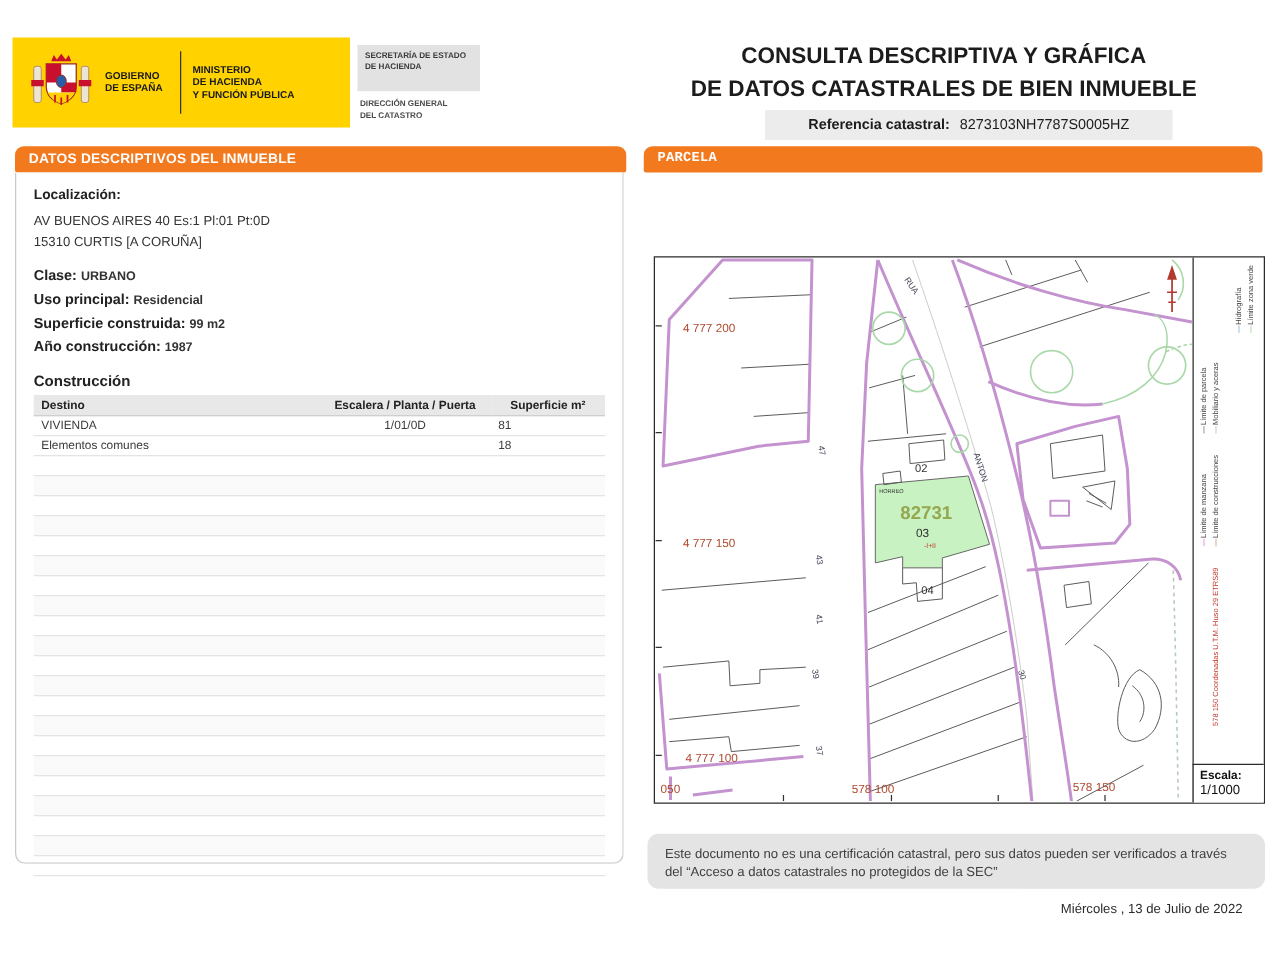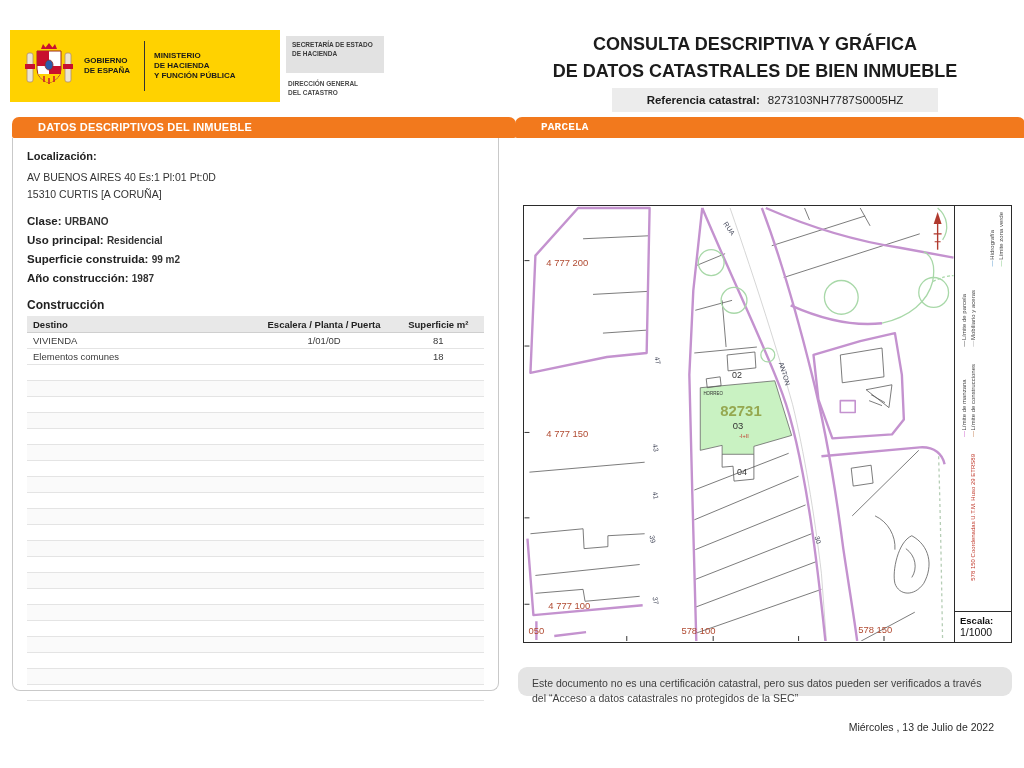--- a/index.html
+++ b/index.html
@@ -18,37 +18,37 @@
   .sec-box{left:286px;top:36px;width:88px;height:32px;background:#e2e2e2;font-size:6.5px;font-weight:bold;
            color:#3a3a3a;line-height:8.5px;padding:5px 4px 0 6px;}
   .dgc-text{left:288px;top:80px;font-size:6.5px;font-weight:bold;color:#4a4a4a;line-height:8.5px;}
   .doc-title{left:520px;top:31px;width:470px;text-align:center;font-size:18px;font-weight:bold;
              color:#1c1c1c;line-height:27px;}
   .ref-strip{left:612px;top:88px;width:326px;height:24px;background:#ececec;display:flex;align-items:center;
              justify-content:center;font-size:11.5px;color:#1c1c1c;gap:8px;}
 
   
   .banner{height:21px;background:#F2791D;border-radius:7px 7px 2px 2px;color:#fff;font-weight:bold;
-          font-size:11px;line-height:21px;padding-left:26px;letter-spacing:.2px;}
+          font-size:11px;line-height:21px;padding-left:11px;letter-spacing:.2px;}
   .banner-left{left:12px;top:117px;width:478px;}
   .banner-right{left:515px;top:117px;width:484px;font-family:Liberation Mono, monospace;}
 
   
   .left-box{left:12px;top:138px;width:487px;height:553px;border:1px solid #c9c9c9;border-top:none;
             border-radius:0 0 8px 8px;padding:12px 14px;box-sizing:border-box;background:#fff;}
   .loc-label{font-size:11px;font-weight:bold;margin-bottom:7px;}
   .addr{font-size:10.5px;line-height:17px;color:#333;}
   .fieldrow{font-size:11.5px;line-height:19px;}
   .fieldrow .val{font-weight:bold;font-size:10px;color:#333;}
   .constr-title{font-size:12px;font-weight:bold;margin:10px 0 4px 0;}
   table.ctab{width:100%;border-collapse:collapse;font-size:9.5px;}
   table.ctab th{background:#e8e8e8;font-weight:bold;text-align:left;padding:2px 6px;border-bottom:1px solid #cfcfcf;height:12px;}
   table.ctab td{padding:2px 6px;border-bottom:1px solid #e4e4e4;color:#3a3a3a;height:11px;}
   table.ctab th.c1{text-align:center;} table.ctab th.c2{text-align:center;}
-  table.ctab td.c1{text-align:center;} table.ctab td.c2{text-align:center;}
+  table.ctab td.c1{text-align:center;} table.ctab td.c2{}
   table.ctab tr.empty td{height:11px;}
   table.ctab tr.alt td{background:#fafafa;}
 
   
   .rp-fields{left:523px;top:142px;width:480px;}
   .rp-row{font-size:11.5px;line-height:18px;}
   .rp-row .val{font-weight:normal;font-size:10.5px;color:#333;}
 
   
   .map-frame{left:523px;top:205px;width:489px;height:438px;border:1.5px solid #2b2b2b;box-sizing:border-box;
@@ -58,21 +58,21 @@
   .lgv{position:absolute;writing-mode:vertical-rl;transform:rotate(180deg);font-size:6px;line-height:9px;
        color:#444;white-space:nowrap;}
   .lgv .sym{font-weight:bold;letter-spacing:-1px;}
   .lg-red{color:#c0392b;font-size:6px;}
   .escala-box{position:absolute;left:-1px;right:0;bottom:0;height:31px;border-top:1.3px solid #2b2b2b;
               border-left:1.3px solid #2b2b2b;background:#fff;padding:3px 0 0 5px;box-sizing:border-box;}
   .escala-box .el{font-size:9.5px;font-weight:bold;color:#111;}
   .escala-box .ev{font-size:10.5px;color:#111;}
 
   
-  .disclaimer{left:518px;top:667px;width:494px;height:29px;background:#e4e4e4;border-radius:9px;
+  .disclaimer{left:518px;top:667px;width:494px;height:44px;background:#e4e4e4;border-radius:9px;
               box-sizing:border-box;padding:9px 14px;font-size:10.5px;color:#3f3f3f;line-height:15px;}
   .docdate{left:684px;top:721px;width:310px;text-align:right;font-size:10.5px;color:#2b2b2b;}
 
   svg text{font-family:"Liberation Sans",sans-serif;}
 </style>
 </head>
 <body>
 
 <div class="page">
 

